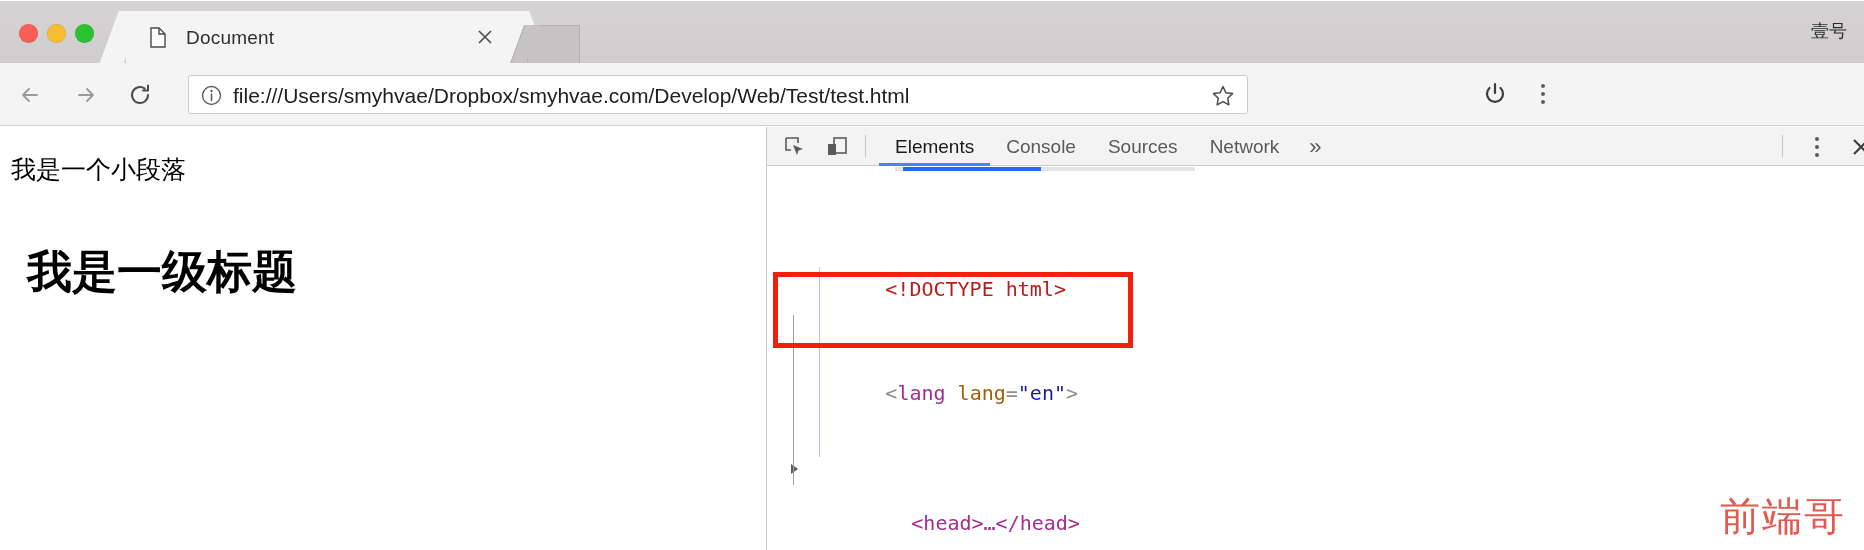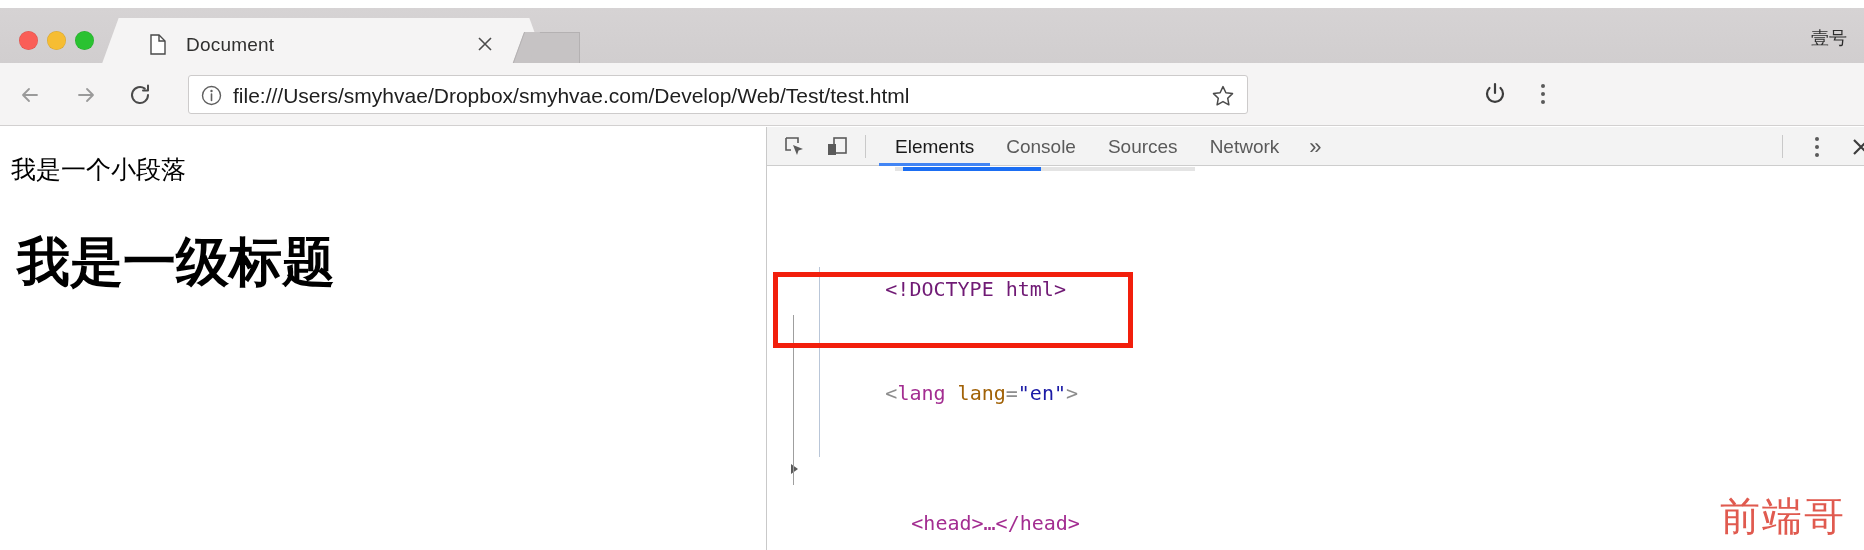--- a/index.html
+++ b/index.html
@@ -15,21 +15,21 @@
     position: relative;
     width: 1864px;
     height: 550px;
     overflow: hidden;
     background: #ffffff;
   }
 
   
   .titlebar {
     position: absolute;
-    left: 0; top: 8px;
+    left: 0; top: 1px;
     width: 1864px;
     height: 77px;
     background: linear-gradient(to bottom, #d6d3d4 0%, #cfcccd 96%, #c2bfc0 100%);
     box-sizing: border-box;
   }
   .traffic-lights {
     position: absolute;
     left: 19px; top: 23px;
     display: flex;
     gap: 9px;
@@ -184,25 +184,25 @@
     position: absolute;
     left: 11px; top: 28px;
     font-size: 25px;
     line-height: 30px;
     color: #000;
     font-family: "DejaVu Sans", "Liberation Sans", sans-serif;
   }
   .page-h1 {
     position: absolute;
     left: 11px; top: 98px;
-    font-size: 53px;
+    font-size: 45px;
     line-height: 62px;
     font-weight: bold;
     color: #000;
-    margin: 6px;
+    margin: 16px;
     font-family: "DejaVu Sans", "Liberation Sans", sans-serif;
   }
   .page-divider {
     position: absolute;
     left: 766px; top: 127px;
     width: 1px; height: 423px;
     background: #c9c9c9;
   }
 
   
@@ -293,21 +293,21 @@
   }
   .dom-line {
     position: relative;
     height: 26px;
     padding-left: 22px;
     box-sizing: border-box;
   }
   .ind1 { padding-left: 22px; }
   .ind2 { padding-left: 48px; }
 
-  .tk-doctype { color: #701a75; }
+  .tk-doctype { color: #b91c1c; }
   .tk-punct   { color: #8d8d8d; }
   .tk-tag     { color: #a32d91; }
   .tk-attr    { color: #a16207; }
   .tk-val     { color: #1a1aa6; }
 
   .twisty {
     position: absolute;
     left: 2px; top: 6px;
     width: 0; height: 0;
     border-left: 7px solid #5a5a5a;

